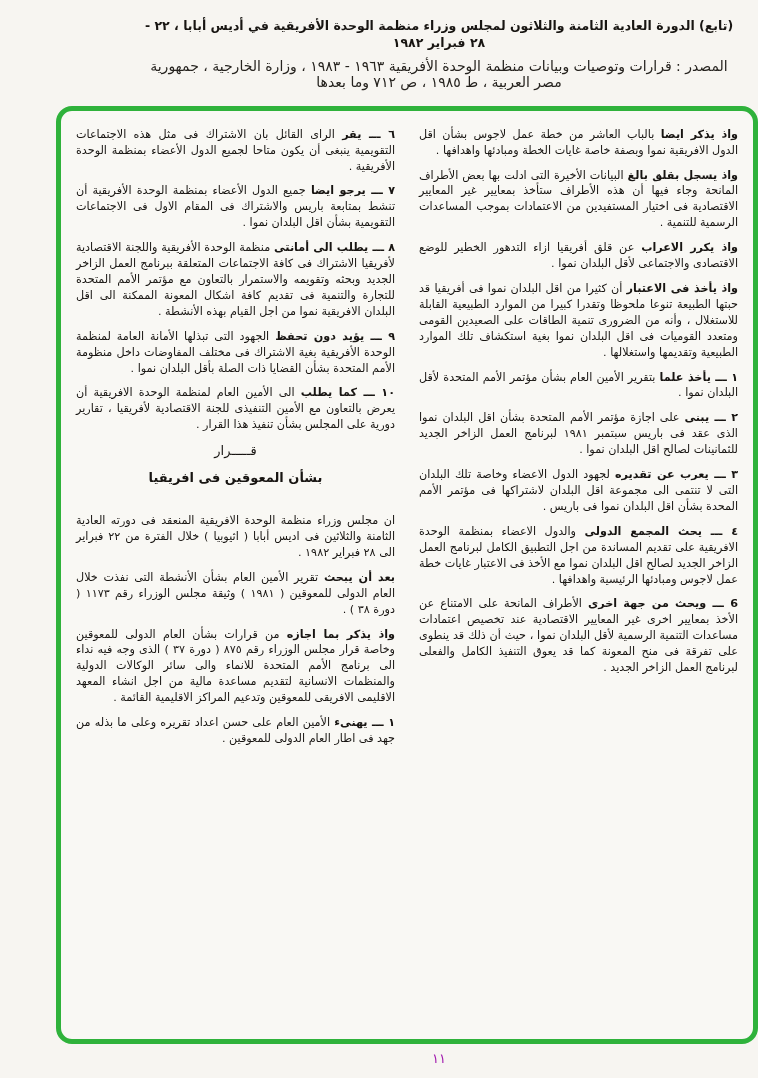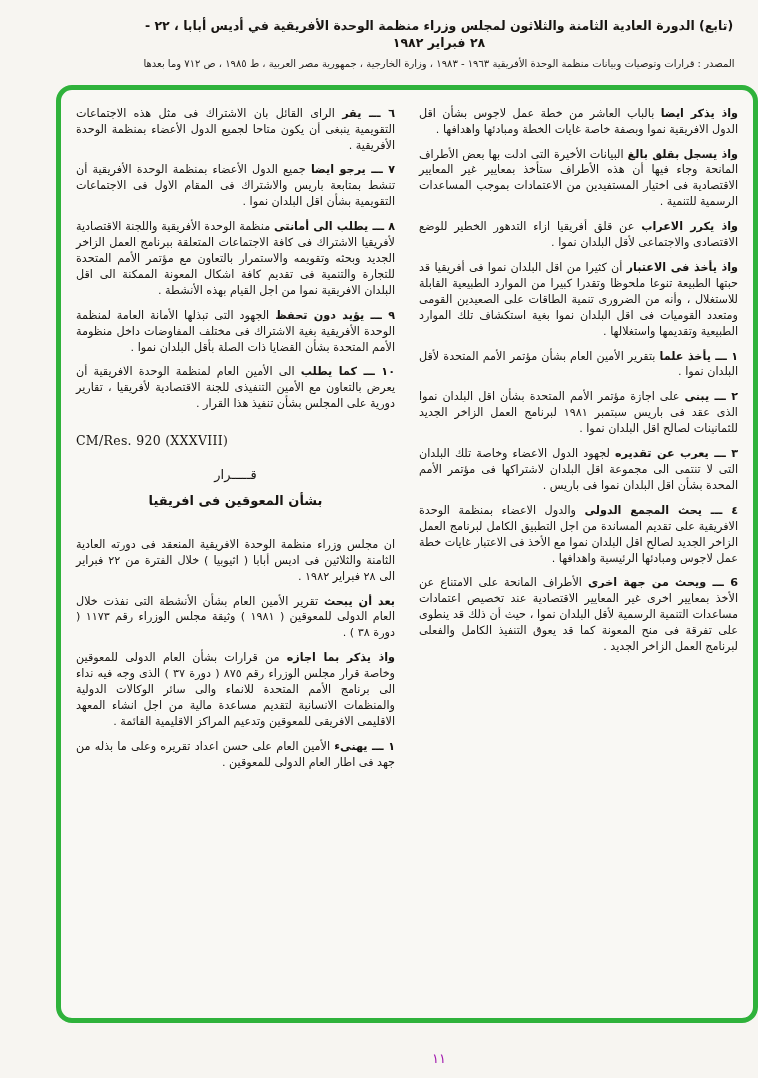--- a/index.html
+++ b/index.html
@@ -7,21 +7,21 @@
   body {
     background:#f7f5f1;
     color:#181512;
     font-family:"DejaVu Sans", sans-serif;
     overflow:hidden;
   }
   .page { position:relative; width:638px; height:1078px; padding-top:18px; }
 
   .doc-header { text-align:center; direction:rtl; padding:0 20px; }
   .doc-header .line1 { font-weight:bold; font-size:12.5px; line-height:1.35; }
-  .doc-header .line2 { font-size:10px; margin-top:6px; color:#25221e; }
+  .doc-header .line2 { font-size:14px; margin-top:6px; color:#25221e; }
 
   .content-frame {
     width:702px; height:938px;
     margin:16px auto 0;
     border:5px solid #2fb23b;
     border-radius:16px;
     padding:16px 15px 12px;
     background:#f9f8f4;
     overflow:hidden;
   }
@@ -76,21 +76,20 @@
         <p class="para"><span class="lead">6 ـــ ويحث من جهة اخرى</span> <span>الأطراف المانحة على الامتناع عن الأخذ بمعايير اخرى غير المعايير الاقتصادية عند تخصيص اعتمادات مساعدات التنمية الرسمية لأقل البلدان نموا ، حيث أن ذلك قد ينطوى على تفرقة فى منح المعونة كما قد يعوق التنفيذ الكامل والفعلى لبرنامج العمل الزاخر الجديد .</span></p>
       </div>
 
       <div class="col">
         <p class="para"><span class="lead">٦ ـــ يقر</span> <span>الراى القائل بان الاشتراك فى مثل هذه الاجتماعات التقويمية ينبغى أن يكون متاحا لجميع الدول الأعضاء بمنظمة الوحدة الأفريقية .</span></p>
         <p class="para"><span class="lead">٧ ـــ يرجو ايضا</span> <span>جميع الدول الأعضاء بمنظمة الوحدة الأفريقية أن تنشط بمتابعة باريس والاشتراك فى المقام الاول فى الاجتماعات التقويمية بشأن اقل البلدان نموا .</span></p>
         <p class="para"><span class="lead">٨ ـــ يطلب الى أمانتى</span> <span>منظمة الوحدة الأفريقية واللجنة الاقتصادية لأفريقيا الاشتراك فى كافة الاجتماعات المتعلقة ببرنامج العمل الزاخر الجديد وبحثه وتقويمه والاستمرار بالتعاون مع مؤتمر الأمم المتحدة للتجارة والتنمية فى تقديم كافة اشكال المعونة الممكنة الى اقل البلدان الافريقية نموا من اجل القيام بهذه الأنشطة .</span></p>
         <p class="para"><span class="lead">٩ ـــ يؤيد دون تحفظ</span> <span>الجهود التى تبذلها الأمانة العامة لمنظمة الوحدة الأفريقية بغية الاشتراك فى مختلف المفاوضات داخل منظومة الأمم المتحدة بشأن القضايا ذات الصلة بأقل البلدان نموا .</span></p>
         <p class="para"><span class="lead">١٠ ـــ كما يطلب</span> <span>الى الأمين العام لمنظمة الوحدة الافريقية أن يعرض بالتعاون مع الأمين التنفيذى للجنة الاقتصادية لأفريقيا ، تقارير دورية على المجلس بشأن تنفيذ هذا القرار .</span></p>
 
-        <div class="res-code">CM/Res. 920 (XXXVIII)</div>
         <div class="res-word">قـــــرار</div>
         <div class="res-subtitle">بشأن المعوقين فى افريقيا</div>
 
         <p class="para"><span class="lead"></span> <span>ان مجلس وزراء منظمة الوحدة الافريقية المنعقد فى دورته العادية الثامنة والثلاثين فى اديس أبابا ( اثيوبيا ) خلال الفترة من ٢٢ فبراير الى ٢٨ فبراير ١٩٨٢ .</span></p>
         <p class="para"><span class="lead">بعد أن يبحث</span> <span>تقرير الأمين العام بشأن الأنشطة التى نفذت خلال العام الدولى للمعوقين ( ١٩٨١ ) وثيقة مجلس الوزراء رقم ١١٧٣ ( دورة ٣٨ ) .</span></p>
         <p class="para"><span class="lead">واذ يذكر بما اجازه</span> <span>من قرارات بشأن العام الدولى للمعوقين وخاصة قرار مجلس الوزراء رقم ٨٧٥ ( دورة ٣٧ ) الذى وجه فيه نداء الى برنامج الأمم المتحدة للانماء والى سائر الوكالات الدولية والمنظمات الانسانية لتقديم مساعدة مالية من اجل انشاء المعهد الاقليمى الافريقى للمعوقين وتدعيم المراكز الاقليمية القائمة .</span></p>
         <p class="para"><span class="lead">١ ـــ يهنىء</span> <span>الأمين العام على حسن اعداد تقريره وعلى ما بذله من جهد فى اطار العام الدولى للمعوقين .</span></p>
       </div>
 
     </div>

